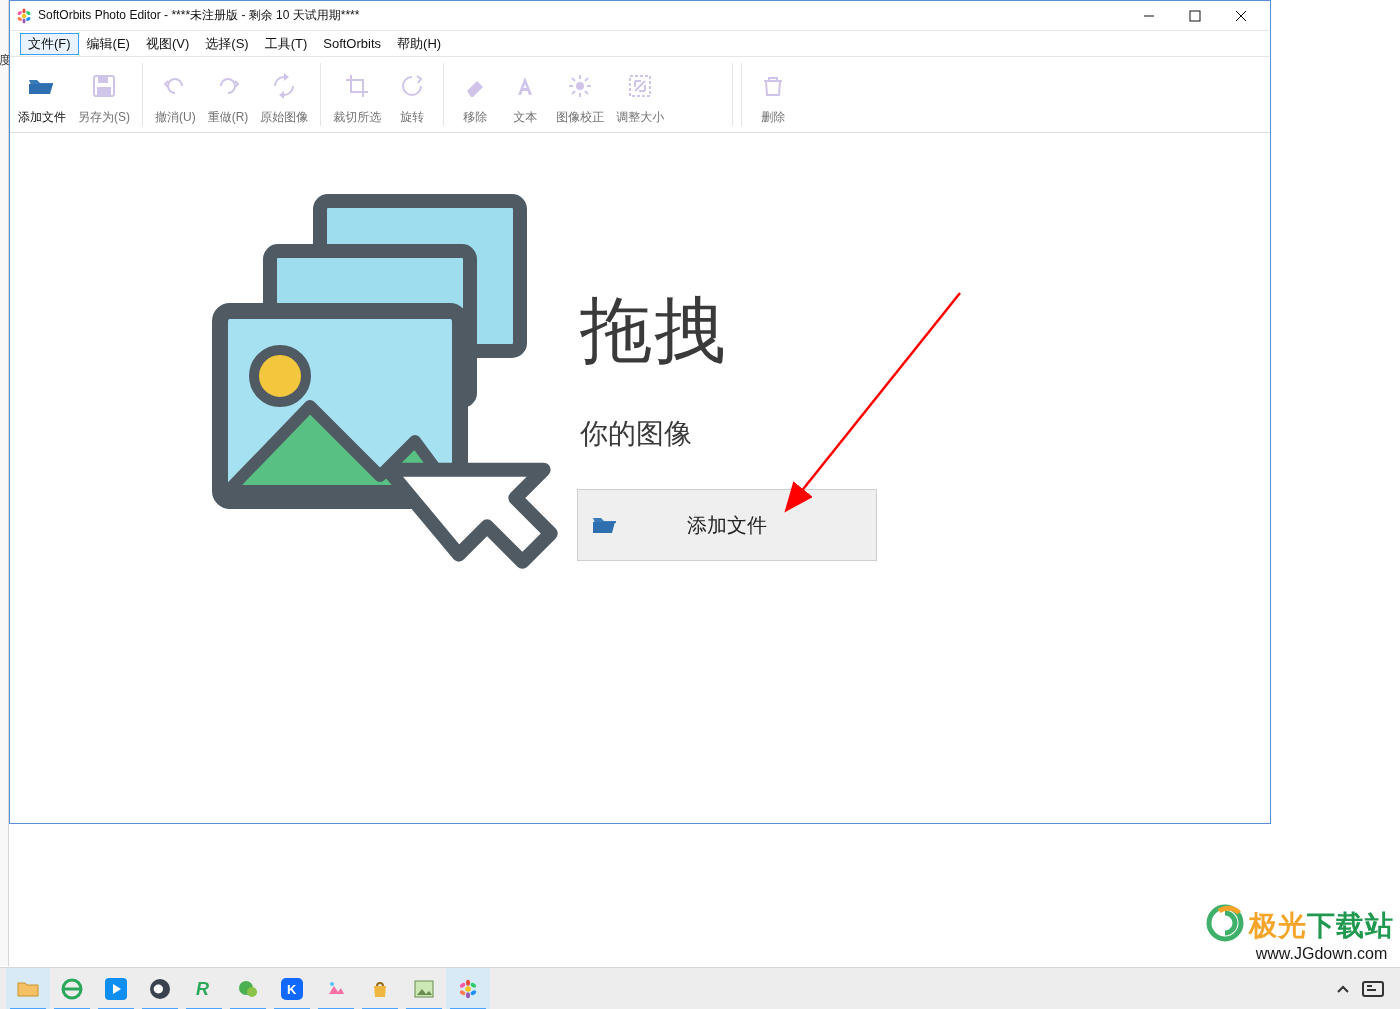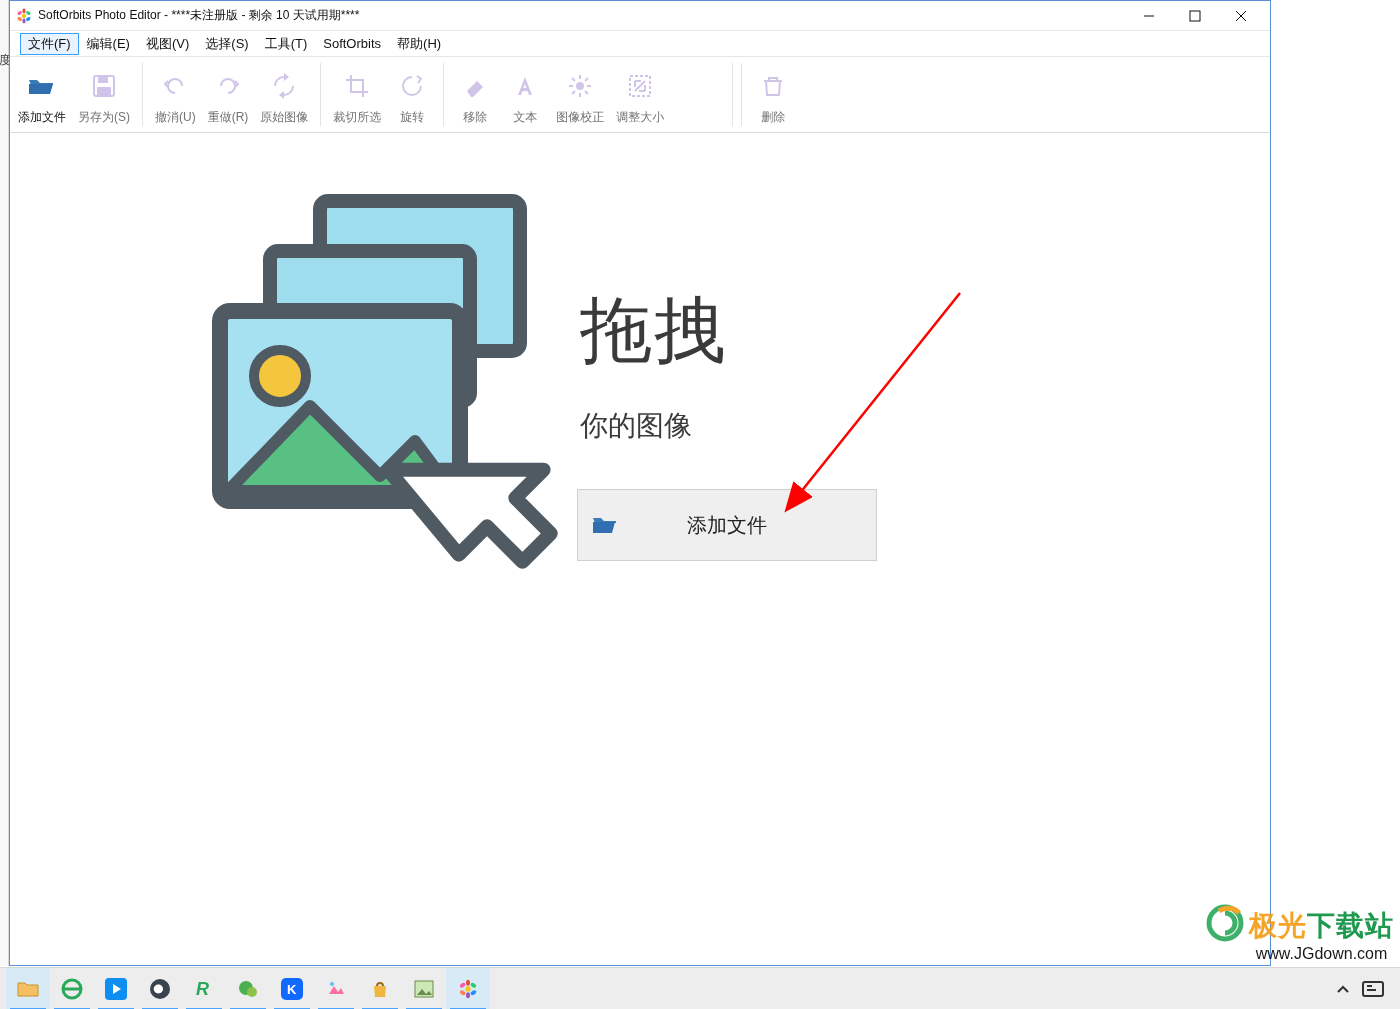--- a/index.html
+++ b/index.html
@@ -15,21 +15,21 @@
   
   .left-edge {
     position: absolute; left: 0; top: 0; width: 9px; height: 966px;
     background: #f8f8f8; border-right: 1px solid #d8d8d8;
   }
   .left-edge-text{
     position:absolute; left:-1px; top:52px; font-size:12px; color:#333;
   }
   
   .app {
-    position: absolute; left: 9px; top: 0; width: 1262px; height: 966px;
+    position: absolute; left: 9px; top: 0; width: 1262px; height: 824px;
     background: #fff; border: 1px solid #5a8fd6;
   }
   
   .titlebar {
     height: 30px; display: flex; align-items: center; padding: 0 6px;
     background: #fff; border-bottom: 1px solid #e6e6e6;
   }
   .app-icon { width: 16px; height: 16px; margin-right: 6px; }
   .title { color: #111; font-size: 12px; }
   .win-controls { margin-left: auto; display: flex; }
@@ -69,21 +69,21 @@
   
   .canvas {
     position:absolute; left:0; top:132px; right:0; bottom:0;
     background:#fff;
   }
   .drop-illustration {
     position:absolute; left:190px; top:58px; width:360px; height:360px;
   }
   .drop-texts { position:absolute; left:570px; top:150px; }
   .drag-title { font-size: 72px; font-weight: 300; color:#3a3a3a; letter-spacing: 2px; }
-  .drag-sub   { font-size: 28px; color:#3a3a3a; margin-top: 28px; font-weight: 300; }
+  .drag-sub   { font-size: 28px; color:#3a3a3a; margin-top: 36px; font-weight: 300; }
   .add-btn {
     position:absolute; left:567px; top:356px; width:300px; height:72px;
     background:#efefef; border:1px solid #cfcfcf;
     display:flex; align-items:center; justify-content:center;
     font-size:20px; color:#222;
   }
   .add-btn .folder-ic { position:absolute; left:14px; top:24px; }
   
   .arrow-svg { position:absolute; left:770px; top:150px; pointer-events:none; }
   

